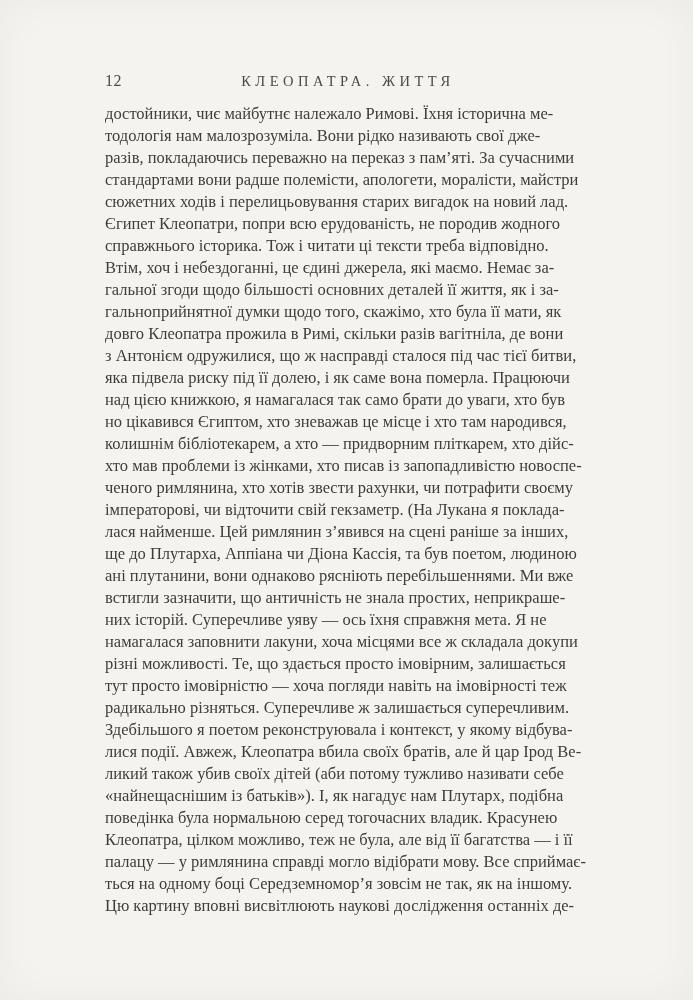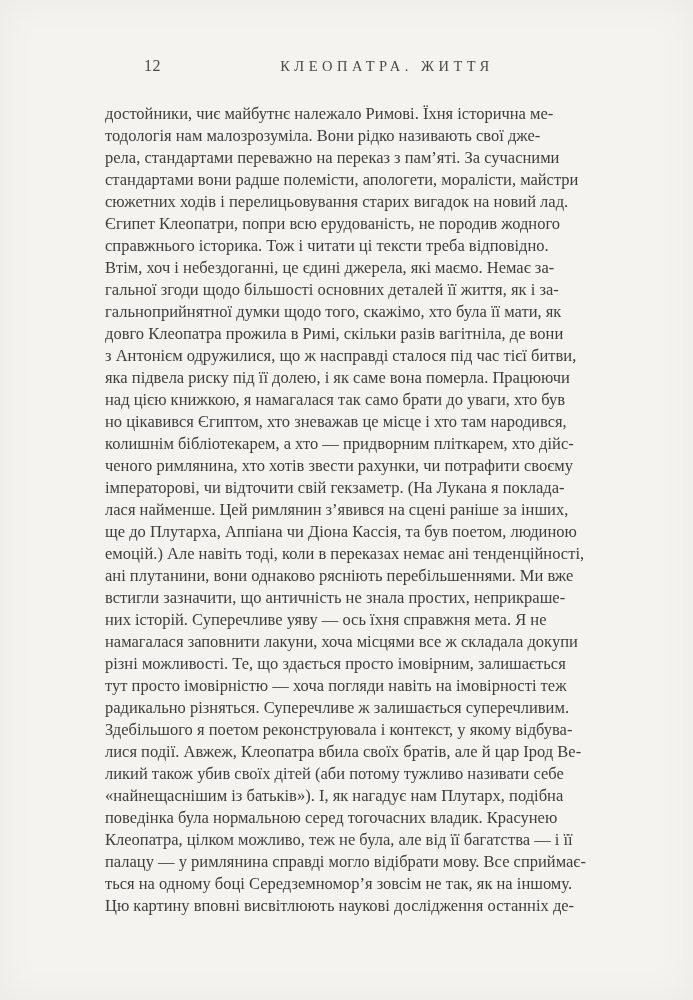--- a/index.html
+++ b/index.html
@@ -15,25 +15,24 @@
     width: 693px;
     height: 1000px;
     margin: 0 auto;
     background: var(--paper, #f4f3f0);
     overflow: hidden;
     box-shadow: inset 0 0 40px rgba(0,0,0,0.04);
   }
   .header {
     position: absolute;
     left: 105px;
-    top: 57px;
+    top: 72px;
     width: 486px;
     height: 22px;
     color: var(--header-ink, #4a4947);
-    margin-left: 39px;
   }
   .page-num {
     position: absolute;
     left: 0;
     top: 0;
     font-size: 16px;
     letter-spacing: 0.5px;
   }
   .running-title {
     display: block;
@@ -74,39 +73,39 @@
 <body>
 
 <div class="scan">
   <div class="header">
     <span class="page-num">12</span>
     <span class="running-title">КЛЕОПАТРА. ЖИТТЯ</span>
   </div>
   <div class="body-text">
       <div class="line"><span>достойники, чиє майбутнє належало Римові. Їхня історична ме-</span></div>
       <div class="line"><span>тодологія нам малозрозуміла. Вони рідко називають свої дже-</span></div>
-      <div class="line"><span>рела, стандартами переважно на переказ з пам’яті. За сучасними</span></div>
+      <div class="line"><span>разів, покладаючись переважно на переказ з пам’яті. За сучасними</span></div>
       <div class="line"><span>стандартами вони радше полемісти, апологети, моралісти, майстри</span></div>
       <div class="line"><span>сюжетних ходів і перелицьовування старих вигадок на новий лад.</span></div>
       <div class="line"><span>Єгипет Клеопатри, попри всю ерудованість, не породив жодного</span></div>
       <div class="line"><span>справжнього історика. Тож і читати ці тексти треба відповідно.</span></div>
       <div class="line"><span>Втім, хоч і небездоганні, це єдині джерела, які маємо. Немає за-</span></div>
       <div class="line"><span>гальної згоди щодо більшості основних деталей її життя, як і за-</span></div>
       <div class="line"><span>гальноприйнятної думки щодо того, скажімо, хто була її мати, як</span></div>
       <div class="line"><span>довго Клеопатра прожила в Римі, скільки разів вагітніла, де вони</span></div>
       <div class="line"><span>з Антонієм одружилися, що ж насправді сталося під час тієї битви,</span></div>
       <div class="line"><span>яка підвела риску під її долею, і як саме вона померла. Працюючи</span></div>
       <div class="line"><span>над цією книжкою, я намагалася так само брати до уваги, хто був</span></div>
       <div class="line"><span>но цікавився Єгиптом, хто зневажав це місце і хто там народився,</span></div>
       <div class="line"><span>колишнім бібліотекарем, а хто — придворним пліткарем, хто дійс-</span></div>
+      <div class="line"><span>хто мав проблеми із жінками, хто писав із запопадливістю новоспе-</span></div>
       <div class="line"><span>ченого римлянина, хто хотів звести рахунки, чи потрафити своєму</span></div>
       <div class="line"><span>імператорові, чи відточити свій гекзаметр. (На Лукана я поклада-</span></div>
       <div class="line"><span>лася найменше. Цей римлянин з’явився на сцені раніше за інших,</span></div>
       <div class="line"><span>ще до Плутарха, Аппіана чи Діона Кассія, та був поетом, людиною</span></div>
-      <div class="line"><span>емоцій.) Але навіть тоді, коли в переказах немає ані тенденційності,</span></div>
       <div class="line"><span>ані плутанини, вони однаково рясніють перебільшеннями. Ми вже</span></div>
       <div class="line"><span>встигли зазначити, що античність не знала простих, неприкраше-</span></div>
       <div class="line"><span>них історій. Суперечливе уяву — ось їхня справжня мета. Я не</span></div>
       <div class="line"><span>намагалася заповнити лакуни, хоча місцями все ж складала докупи</span></div>
       <div class="line"><span>різні можливості. Те, що здається просто імовірним, залишається</span></div>
       <div class="line"><span>тут просто імовірністю — хоча погляди навіть на імовірності теж</span></div>
       <div class="line"><span>радикально різняться. Суперечливе ж залишається суперечливим.</span></div>
       <div class="line"><span>Здебільшого я поетом реконструювала і контекст, у якому відбува-</span></div>
       <div class="line"><span>лися події. Авжеж, Клеопатра вбила своїх братів, але й цар Ірод Ве-</span></div>
       <div class="line"><span>ликий також убив своїх дітей (аби потому тужливо називати себе</span></div>

